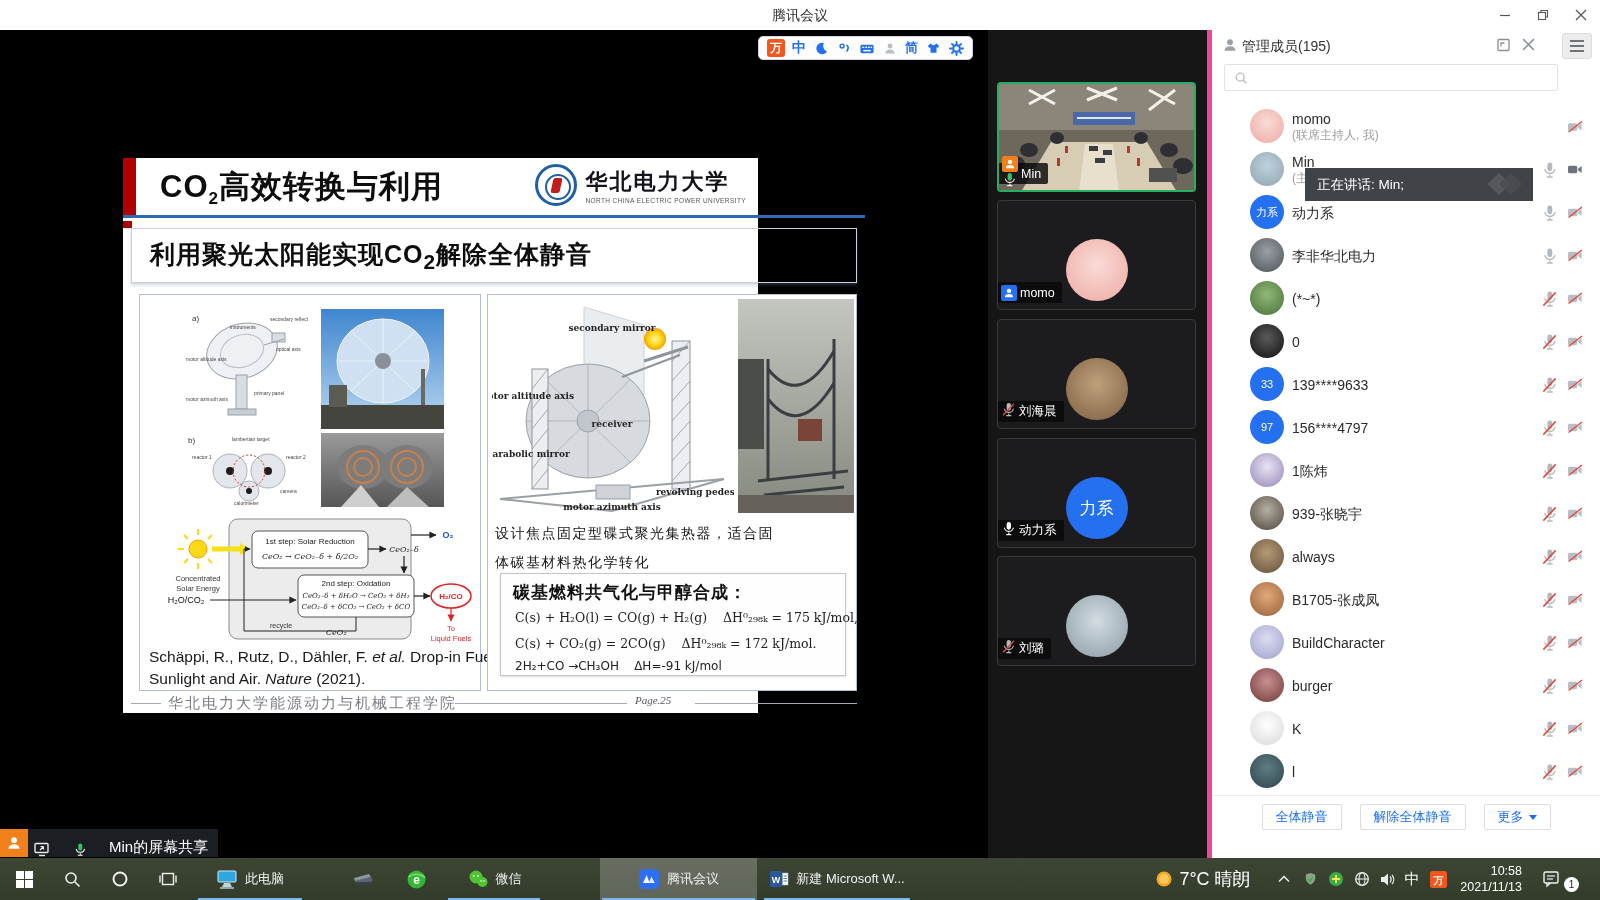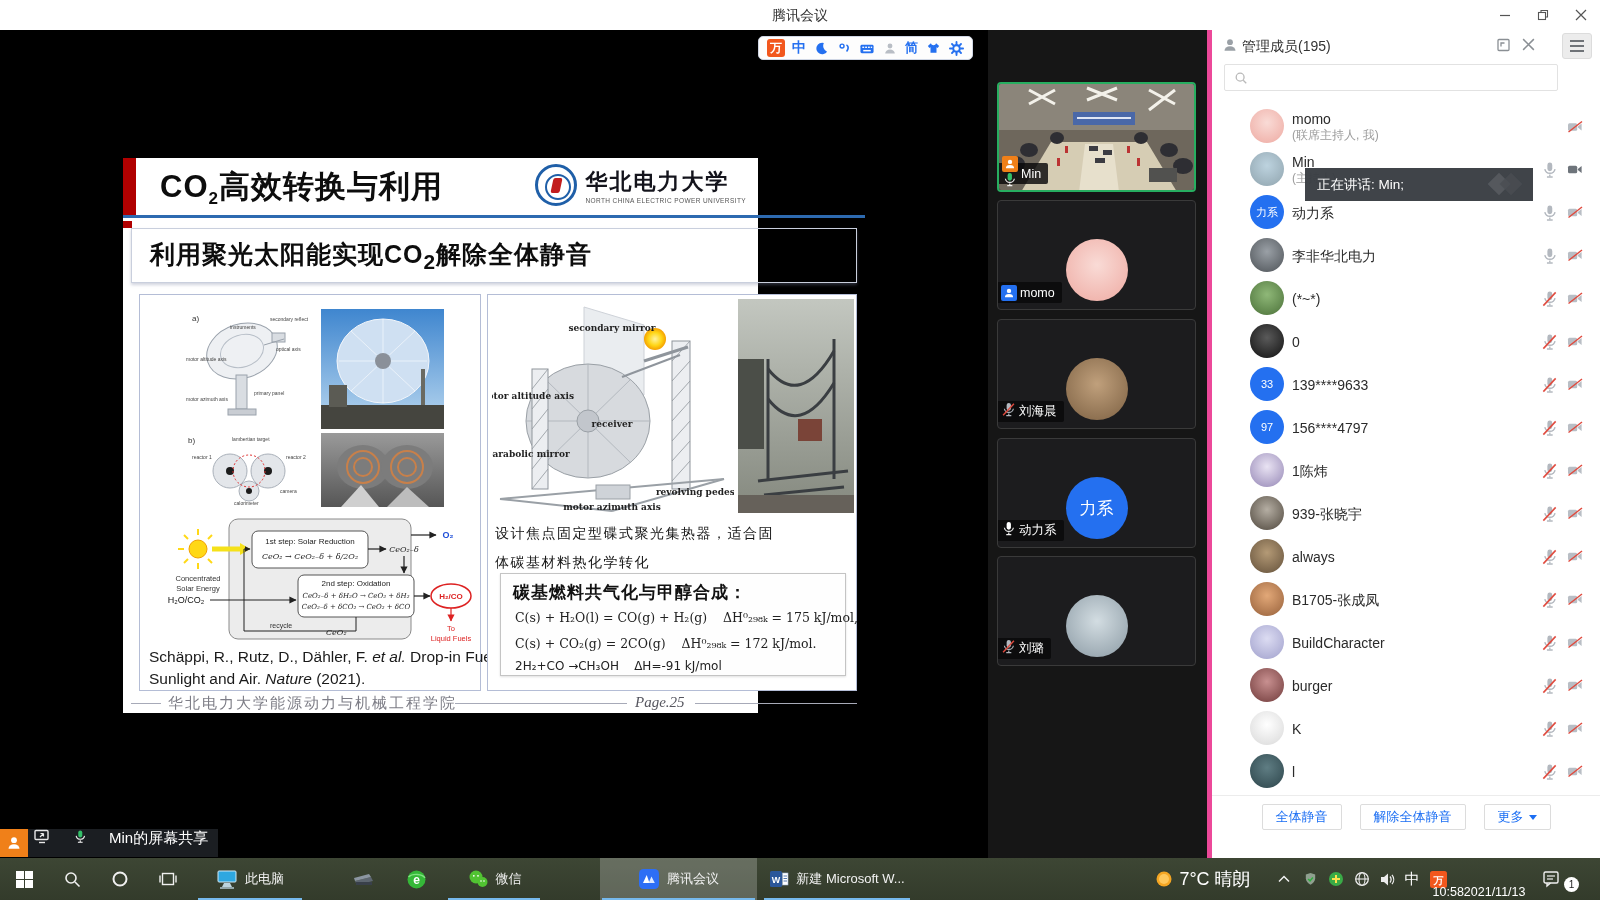--- a/index.html
+++ b/index.html
@@ -43,27 +43,27 @@
   .fig-panel.lp { left:16px;  width:342px; }
   .fig-panel.rp { left:364px; width:370px; }
   .figbox { position:absolute; overflow:hidden; }
   .cit { position:absolute; left:9px; font-size:15.5px; color:#1a1a1a; white-space:nowrap; }
   .desc { position:absolute; left:7px; font-size:14px; color:#161616; letter-spacing:1.5px; line-height:29px; }
   .eq-box { position:absolute; left:12px; top:278px; width:346px; height:103px; border:1px solid #c4c4c4; background:#fefefe; box-shadow:0 1px 2px rgba(0,0,0,.12); }
   .eq-title { position:absolute; left:12px; top:7px; font-size:17px; font-weight:bold; color:#111; letter-spacing:1px; }
   .eq { position:absolute; left:14px; font-family:"DejaVu Serif", serif; font-size:12.5px; color:#222; white-space:pre; }
   .eq.sans { font-family:"DejaVu Sans", sans-serif; font-size:12px; }
   .slide-footer-text { position:absolute; top:536px; font-size:15px; color:#7d7d86; letter-spacing:2px; }
-  .slide-footer-page { position:absolute; top:536px; font-family:"Liberation Serif", serif; font-style:italic; font-size:15px; color:#55555e; }
+  .slide-footer-page { position:absolute; top:536px; font-family:"Liberation Serif", serif; font-style:italic; font-size:11px; color:#55555e; }
   .fline { position:absolute; top:545px; height:1px; background:#a7aab8; }
 
   
   .share-badge { position:absolute; left:0; top:799px; height:28px; display:flex; align-items:stretch; z-index:5; }
   .sb-orange { width:28px; background:#f08019; display:flex; align-items:center; justify-content:center; }
-  .sb-dark { background:#1b1e22; display:flex; align-items:flex-start; gap:22px; padding:0 10px 0 6px; }
+  .sb-dark { background:#1b1e22; display:flex; align-items:flex-end; gap:22px; padding:0 10px 0 6px; }
   .sb-text { color:#fff; font-size:15px; }
 
   
   .tile { position:absolute; left:9px; width:199px; height:110px; background:#1c1c1e; border:1px solid #3a3a3a; border-radius:4px; overflow:hidden; }
   .tile.speaking { border:2px solid #27ae60; }
   .tile .big-avatar { position:absolute; left:50%; top:38px; transform:translateX(-50%); width:62px; height:62px; border-radius:50%; display:flex; align-items:center; justify-content:center; color:#fff; font-size:17px; }
   .tile-label { position:absolute; left:0; bottom:6px; display:flex; align-items:center; gap:3px; background:rgba(8,8,10,.82); border-radius:0 2px 2px 0; height:21px; padding:0 7px 0 3px; }
   .tile-label .tname { color:#fff; font-size:12.5px; }
   .pbadge { width:16px; height:16px; border-radius:2px; display:flex; align-items:center; justify-content:center; }
 
@@ -91,21 +91,21 @@
   .mp-btn { height:26px; padding:0 13px; background:#fff; border:1px solid #dcdcdc; border-radius:2px; color:#1b6ef3; font-size:13px; display:flex; align-items:center; gap:5px; }
   .caret-down { width:0; height:0; border-left:4px solid transparent; border-right:4px solid transparent; border-top:5px solid #1b6ef3; }
 
   
   .taskbar { position:absolute; left:0; top:858px; width:1600px; height:42px; background:linear-gradient(#3d4634,#333b2b); z-index:40; }
   .tb-btn { position:absolute; top:0; height:42px; display:flex; align-items:center; justify-content:center; gap:7px; }
   .tb-btn .tb-label { color:#f2f2f2; font-size:13px; white-space:nowrap; }
   .tb-underline { position:absolute; left:2px; right:2px; bottom:0; height:2px; background:#76b9ed; }
   .tb-active { background:rgba(255,255,255,.22); }
   .tray-txt { color:#fff; font-size:18px; }
-  .clock { position:absolute; top:0; height:42px; display:flex; flex-direction:row; justify-content:center; align-items:flex-end; color:#fff; font-size:12.5px; line-height:16px; }
+  .clock { position:absolute; top:0; height:42px; display:flex; flex-direction:column; justify-content:center; align-items:flex-end; color:#fff; font-size:12.5px; line-height:16px; }
 </style>
 </head>
 <body>
 
 <div class="screen">
 
   <div class="titlebar">
     <div class="wtitle">腾讯会议</div>
     <div class="winbtns">
       <div class="winbtn">

